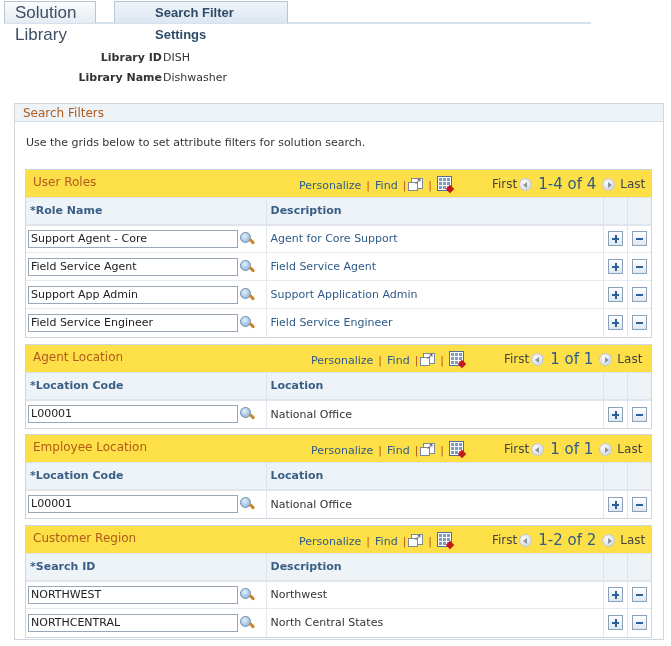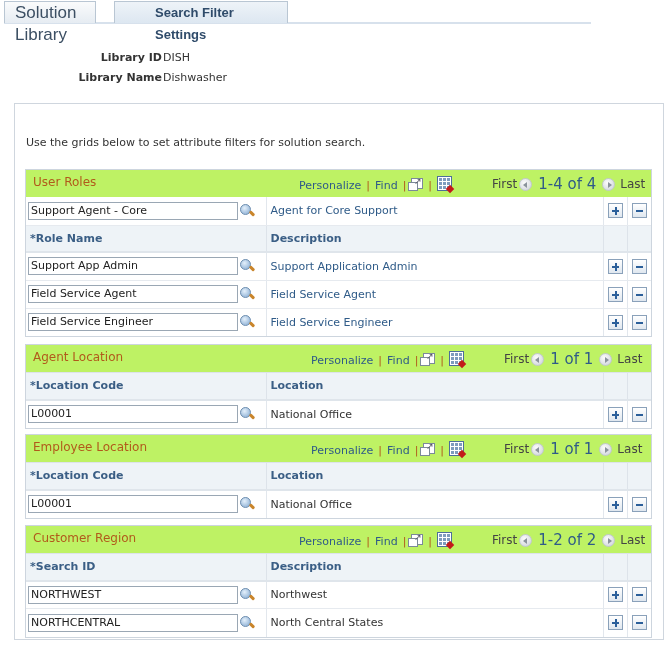--- a/index.html
+++ b/index.html
@@ -20,21 +20,21 @@
   .field-label { position: absolute; font-weight: bold; color: #333; text-align: right; width: 150px; left: 12px; }
   .field-value { position: absolute; left: 163px; color: #333; }
 
   
   .group { position: absolute; left: 14px; top: 103px; width: 650px; height: 537px; border: 1px solid #cfd6de; }
   .group-title { height: 18px; background: #eef3f7; border-bottom: 1px solid #d5dde5; color: #b15a1b; font-size: 12px; line-height: 18px; padding-left: 8px; }
   .instructions { position: absolute; left: 11px; top: 32px; color: #333; }
 
   
   .grid { position: absolute; left: 10px; width: 627px; border: 1px solid #cdd5de; background: #fff; }
-  .grid-head { height: 27px; background: #bef264; position: relative; }
+  .grid-head { height: 27px; background: #fde047; position: relative; }
   .grid-title { position: absolute; left: 7px; top: 5px; color: #b15a1b; font-size: 12px; }
   .grid-nav { position: absolute; top: 7px; height: 16px; display: flex; align-items: center; color: #2f5b88; font-size: 11px; white-space: nowrap; }
   .grid-nav .sep { color: #b15a1b; margin: 0 5px; }
   .icon-btn { display: inline-block; width: 14px; height: 14px; position: relative; cursor: pointer; }
   .icon-zoom { border: 1px solid #7b8a98; background: #fff; width: 12px; height: 11px; margin-top: -4px; }
   .icon-zoom::before { content: ""; position: absolute; left: -4px; top: 3px; width: 8px; height: 7px; border: 1px solid #7b8a98; background: #fff; }
   .icon-zoom::after { content: "↗"; position: absolute; left: 2px; top: -3px; font-size: 9px; color: #556; }
   .icon-dl { width: 15px; height: 15px; margin-top: -4px;
      background-image: linear-gradient(#fff 1px, transparent 1px), linear-gradient(90deg, #fff 1px, transparent 1px);
      background-size: 4px 4px; background-color: #7e9bbd; border: 1px solid #4d6f98; }
@@ -68,20 +68,21 @@
   <div class="tab t1">Solution Library</div>
   <div class="tab t2">Search Filter Settings</div>
 </div>
 
 <div class="field-label" style="top:51px;">Library ID</div>
 <div class="field-value" style="top:51px;">DISH</div>
 <div class="field-label" style="top:71px;">Library Name</div>
 <div class="field-value" style="top:71px;">Dishwasher</div>
 
 <div class="group">
+  <div class="group-title">Search Filters</div>
   <div class="instructions">Use the grids below to set attribute filters for solution search.</div>
 
   <div class="grid" style="top:65px;">
     <div class="grid-head">
       <span class="grid-title">User Roles</span>
       <div class="grid-nav" style="left:273px;">
         <span>Personalize</span>
         <span class="sep">|</span>
         <span>Find</span>
         <span class="sep">|</span>
@@ -99,44 +100,44 @@
     </div>
     <table>
       <colgroup>
           <col style="width:240px">
           <col>
           <col style="width:24px">
           <col style="width:24px">
         </colgroup>
       <tbody>
           <tr>
+        <th>*Role Name</th>
+        <th>Description</th>
+        <th></th>
+        <th style="border-right:none"></th>
+      </tr>
+      <tr>
         <td><span class="inp">Support Agent - Core</span><span class="look"></span></td>
         <td class="desc link">Agent for Core Support</td>
         <td class="act"><span class="pm plus"></span></td>
         <td class="act" style="border-right:none"><span class="pm minus"></span></td>
       </tr>
       <tr>
-        <th>*Role Name</th>
-        <th>Description</th>
-        <th></th>
-        <th style="border-right:none"></th>
+        <td><span class="inp">Field Service Agent</span><span class="look"></span></td>
+        <td class="desc link">Field Service Agent</td>
+        <td class="act"><span class="pm plus"></span></td>
+        <td class="act" style="border-right:none"><span class="pm minus"></span></td>
       </tr>
       <tr>
         <td><span class="inp">Support App Admin</span><span class="look"></span></td>
         <td class="desc link">Support Application Admin</td>
         <td class="act"><span class="pm plus"></span></td>
         <td class="act" style="border-right:none"><span class="pm minus"></span></td>
       </tr>
       <tr>
-        <td><span class="inp">Field Service Agent</span><span class="look"></span></td>
-        <td class="desc link">Field Service Agent</td>
-        <td class="act"><span class="pm plus"></span></td>
-        <td class="act" style="border-right:none"><span class="pm minus"></span></td>
-      </tr>
-      <tr>
         <td><span class="inp">Field Service Engineer</span><span class="look"></span></td>
         <td class="desc link">Field Service Engineer</td>
         <td class="act"><span class="pm plus"></span></td>
         <td class="act" style="border-right:none"><span class="pm minus"></span></td>
       </tr>
     </tbody>
       </table>
   </div>
 
   <div class="grid" style="top:240px;">

